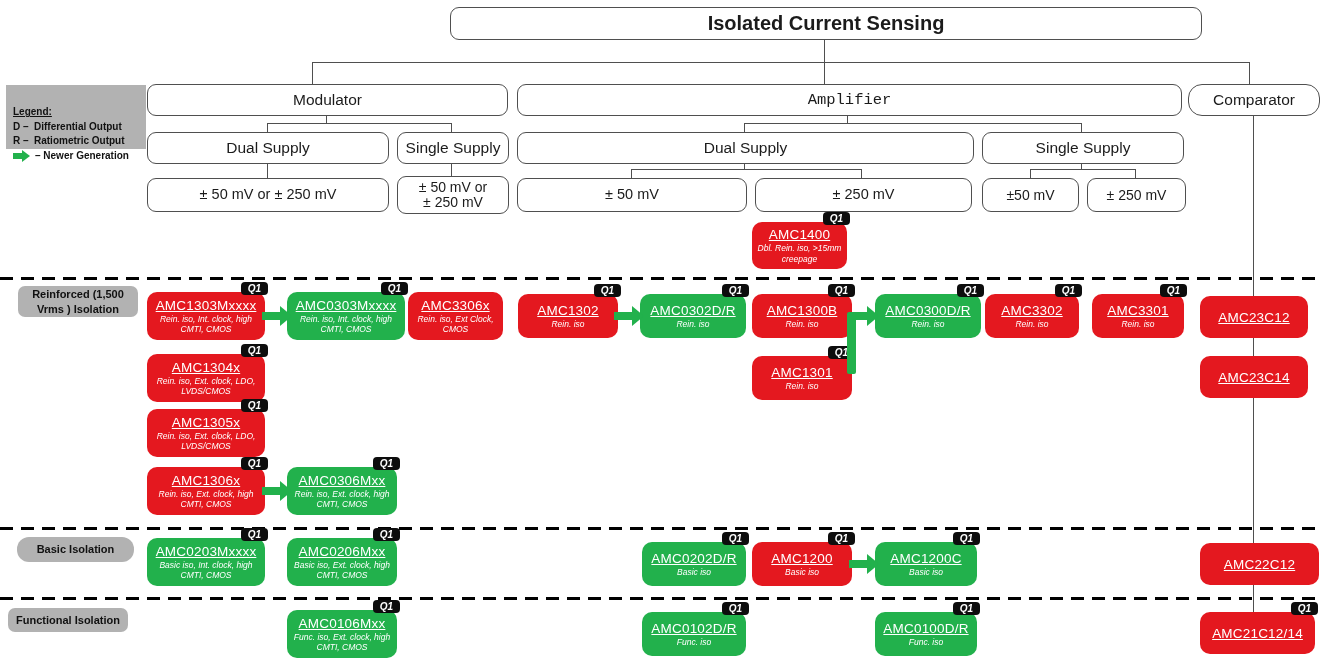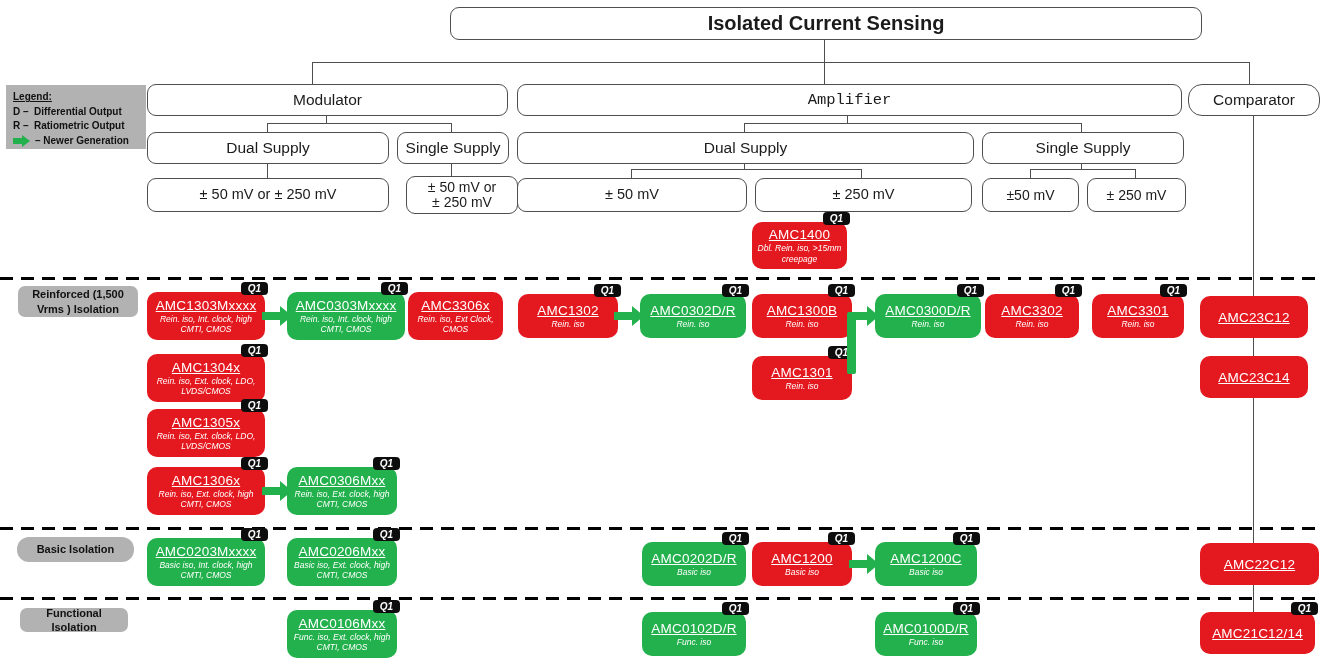--- a/index.html
+++ b/index.html
@@ -23,21 +23,21 @@
 
   
   .dashline{position:absolute;left:0;width:1323px;height:3px;z-index:1;
     background:repeating-linear-gradient(90deg,#000 0 13px,transparent 13px 21px);}
 
   
   .rlabel{position:absolute;background:var(--label-bg);border-radius:7px;color:#111;
           font-weight:bold;font-size:11px;line-height:1.3;display:flex;align-items:center;
           justify-content:center;text-align:center;z-index:2;padding:1px 4px;box-sizing:border-box;}
   .legend{position:absolute;background:var(--label-bg);color:#111;font-size:10px;font-weight:bold;
-          padding:5px 5px 4px 7px;box-sizing:border-box;z-index:2;line-height:1.45;}
+          padding:20px 5px 4px 7px;box-sizing:border-box;z-index:2;line-height:1.45;}
   .legend .lg-head{text-decoration:underline;}
   .legend-row{display:flex;gap:5px;align-items:center;}
   .lg-prefix{min-width:16px;}
 
   
   .product{position:absolute;border-radius:10px;color:#fff;z-index:2;display:flex;
            flex-direction:column;align-items:center;justify-content:center;text-align:center;
            box-sizing:border-box;padding:1px 2px;}
   .product.red{background:var(--red);}
   .product.green{background:var(--green);}
@@ -115,21 +115,21 @@
     </div>
   <div class="tbox" style="left:517px;top:132px;width:455px;height:30px;">
       <span>Dual Supply</span>
     </div>
   <div class="tbox" style="left:982px;top:132px;width:200px;height:30px;">
       <span>Single Supply</span>
     </div>
   <div class="tbox" style="left:147px;top:178px;width:240px;height:32px;font-size:14.5px;">
       <span>± 50 mV or ± 250 mV</span>
     </div>
-  <div class="tbox" style="left:397px;top:176px;width:110px;height:36px;font-size:14px;margin-left:9px;">
+  <div class="tbox" style="left:397px;top:176px;width:110px;height:36px;font-size:14px;">
     <span>± 50 mV or</span>
     <span>± 250 mV</span>
   </div>
   <div class="tbox" style="left:517px;top:178px;width:228px;height:32px;font-size:14.5px;">
       <span>± 50 mV</span>
     </div>
   <div class="tbox" style="left:755px;top:178px;width:215px;height:32px;font-size:14.5px;">
       <span>± 250 mV</span>
     </div>
   <div class="tbox" style="left:982px;top:178px;width:95px;height:32px;font-size:14px;">
@@ -157,21 +157,21 @@
       <span>– Newer Generation</span>
     </div>
   </div>
 
   <div class="rlabel" style="left:18px;top:286px;width:120px;height:31px;">
       <span>Reinforced (1,500 Vrms ) Isolation</span>
     </div>
   <div class="rlabel" style="left:17px;top:537px;width:117px;height:25px;border-radius:12px;">
       <span>Basic Isolation</span>
     </div>
-  <div class="rlabel" style="left:20px;top:608px;width:108px;height:24px;">
+  <div class="rlabel" style="left:8px;top:608px;width:120px;height:24px;">
       <span>Functional Isolation</span>
     </div>
 
   <div class="garrow" style="left:262px;top:306px;width:30px;height:20px;">
       <span class="shaft" style="width:20px;"></span>
       <span class="head"></span>
     </div>
   <div class="garrow" style="left:614px;top:306px;width:30px;height:20px;">
       <span class="shaft" style="width:20px;"></span>
       <span class="head"></span>

